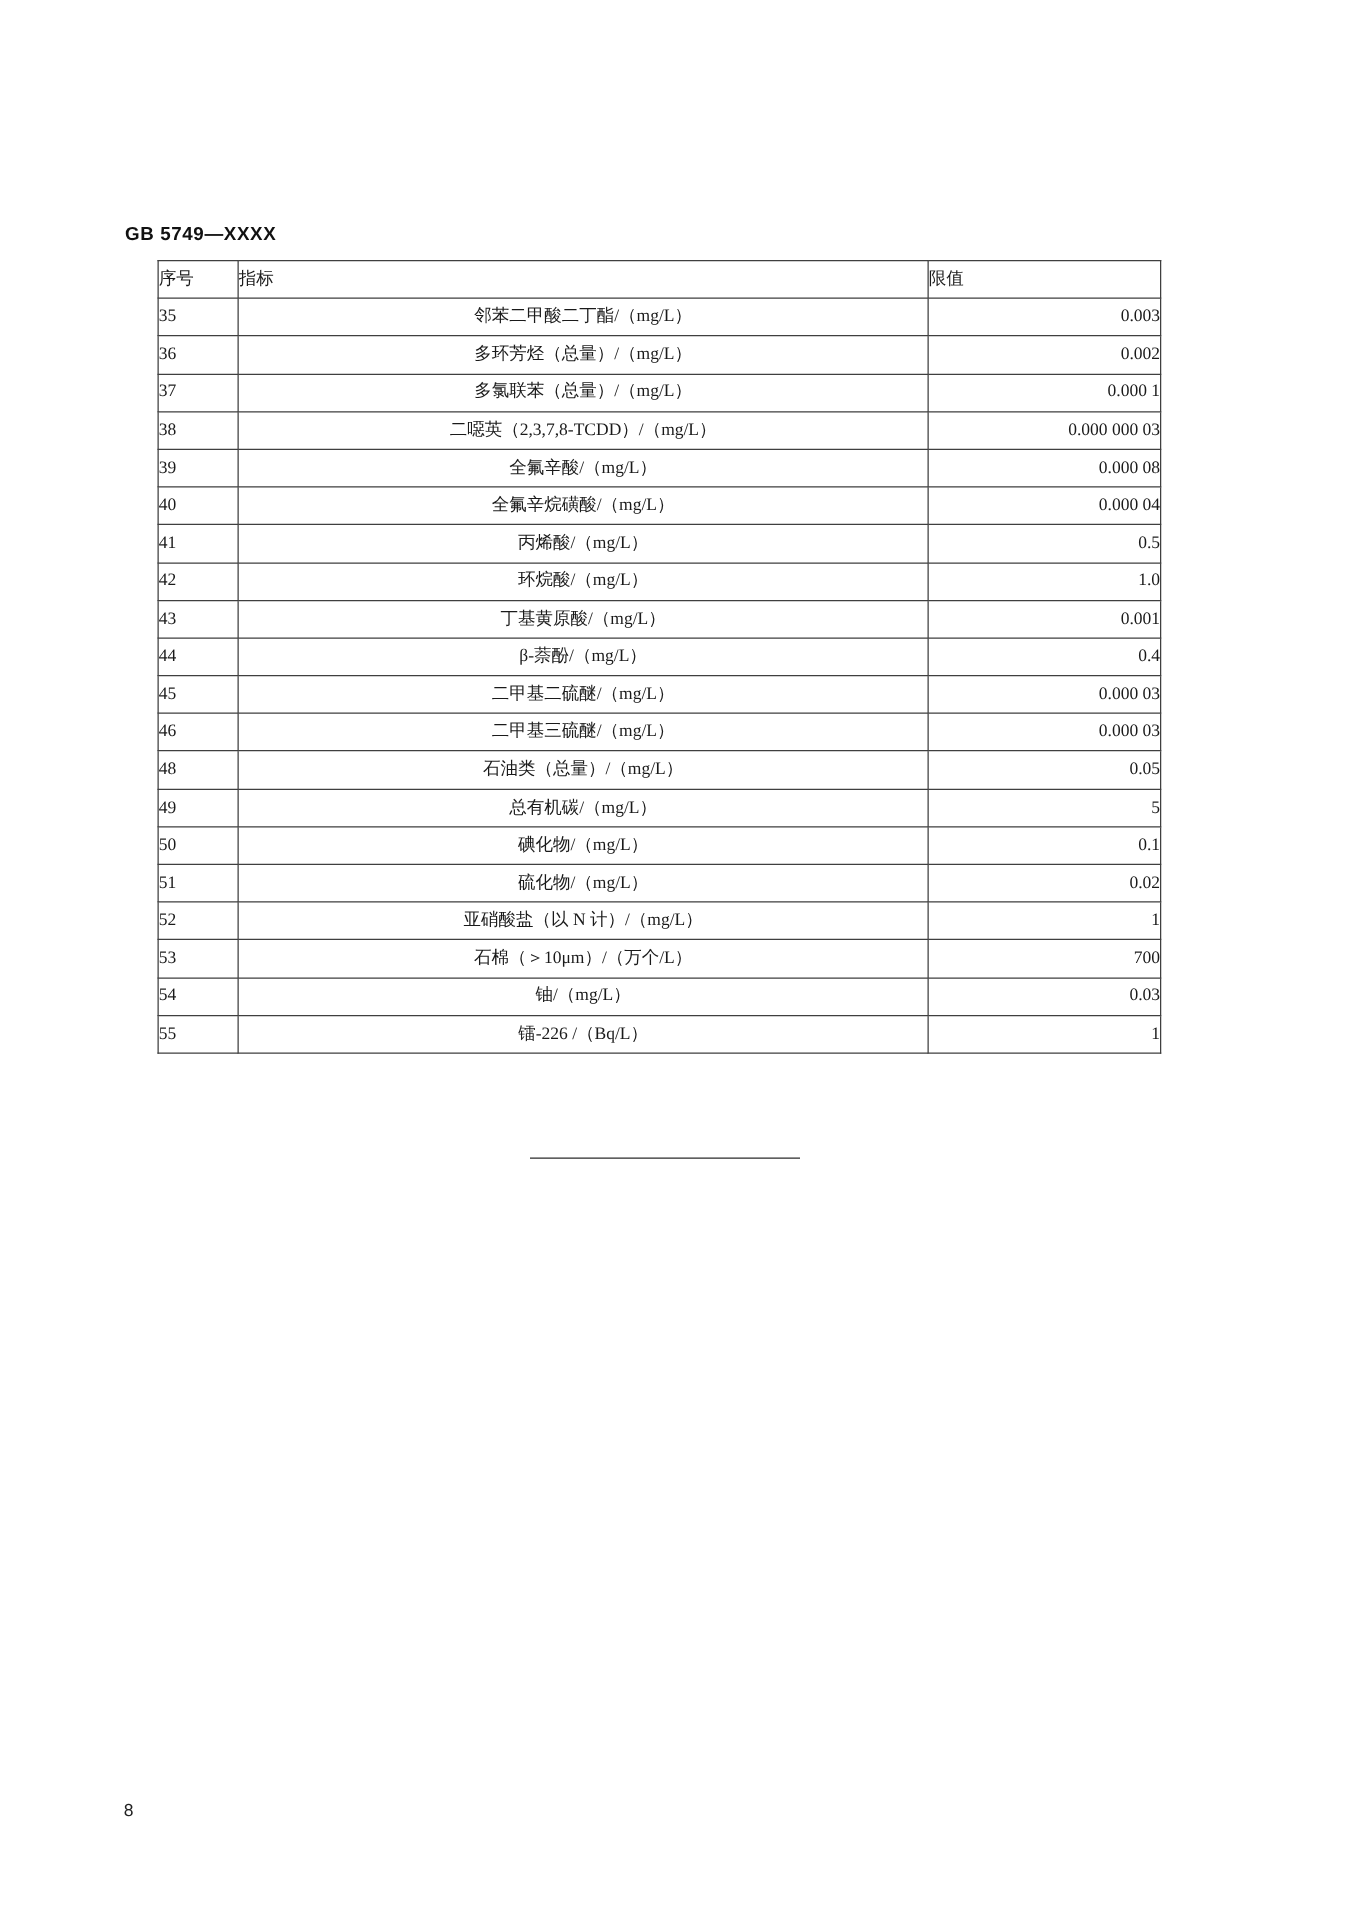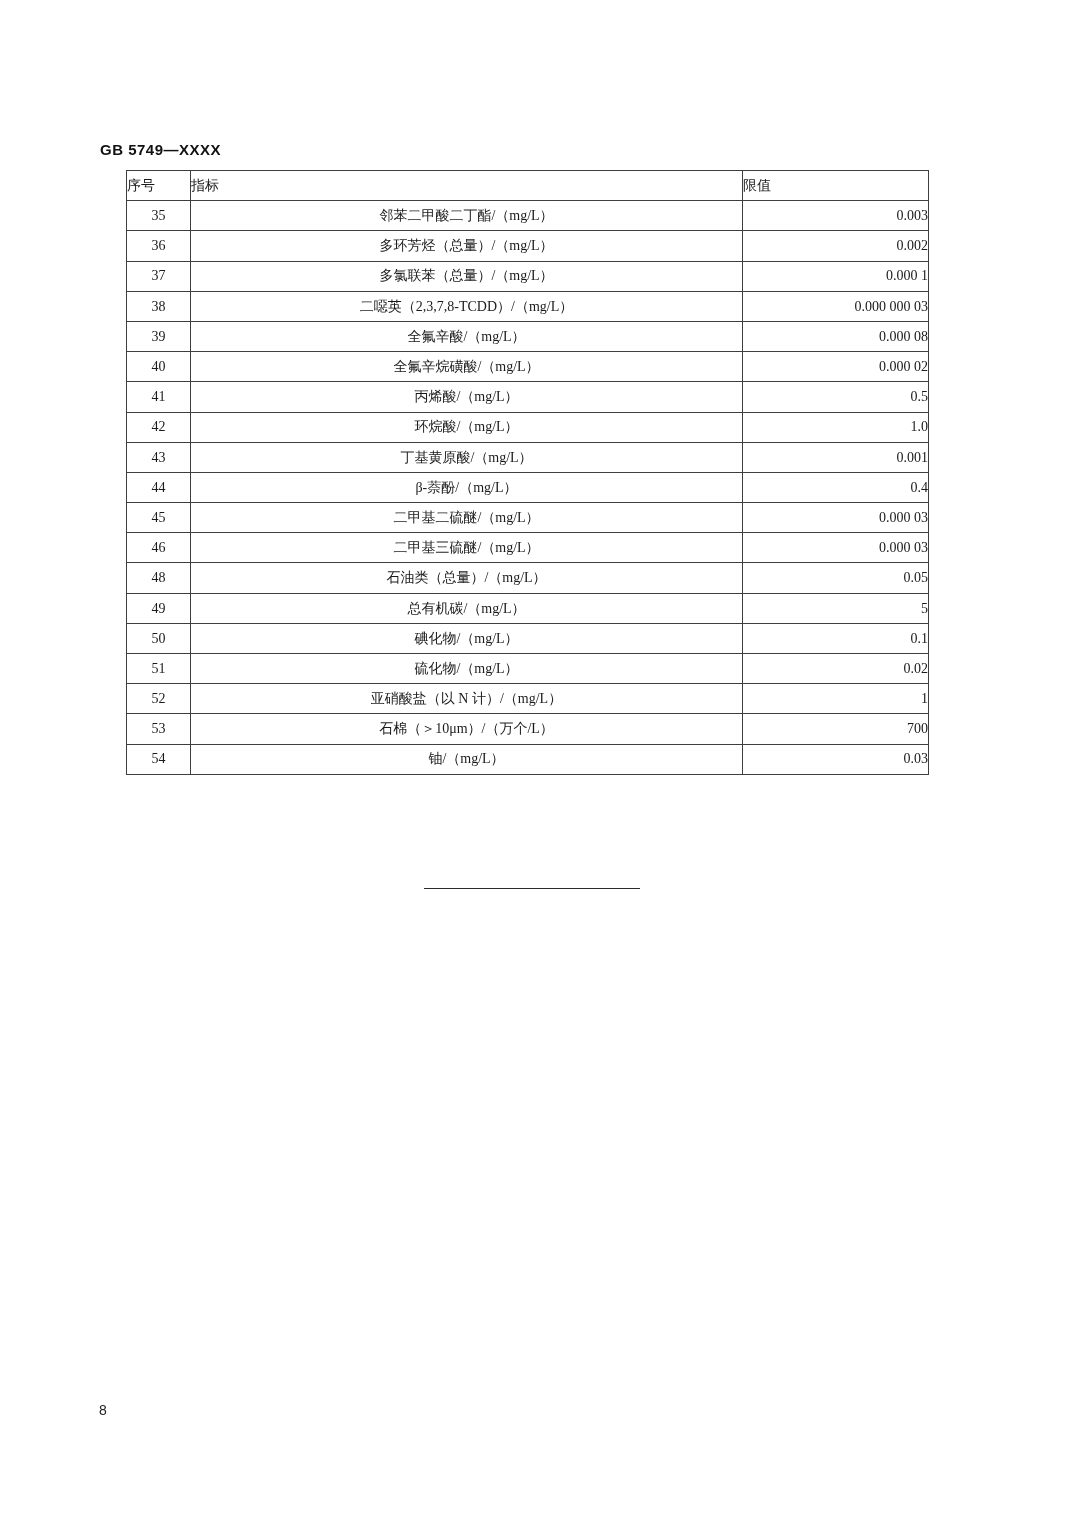--- a/index.html
+++ b/index.html
@@ -11,20 +11,21 @@
     width: 1080px;
     height: 1527px;
     position: relative;
     font-family: "Liberation Serif", serif;
     color: #1a1a1a;
     overflow: hidden;
   }
   .page {
     position: absolute;
     inset: 0;
+    margin-top: 38px;
   }
   .header-code {
     position: absolute;
     left: 100px;
     top: 141px;
     font-family: "Liberation Sans", sans-serif;
     font-weight: bold;
     font-size: 15px;
     letter-spacing: 0.5px;
     color: #111;
@@ -47,21 +48,21 @@
     line-height: 1.1;
     height: 29.2px;
     padding: 0;
     color: #1a1a1a;
   }
   col.c-no { width: 64px; }
   col.c-item { width: 552px; }
   col.c-limit { width: 186px; }
 
   .cell-no {
-    text-align: center;
+    text-align: left;
     font-family: "Liberation Serif", serif;
   }
   .cell-item {
     text-align: center;
     padding-left: 10px;
   }
   .cell-limit {
     text-align: right;
   }
   th.head {
@@ -130,21 +131,21 @@
             <td class="cell-limit num">0.000 000 03</td>
           </tr>
           <tr>
             <td class="cell-no num">39</td>
             <td class="cell-item">全氟辛酸/（mg/L）</td>
             <td class="cell-limit num">0.000 08</td>
           </tr>
           <tr>
             <td class="cell-no num">40</td>
             <td class="cell-item">全氟辛烷磺酸/（mg/L）</td>
-            <td class="cell-limit num">0.000 02</td>
+            <td class="cell-limit num">0.000 04</td>
           </tr>
           <tr>
             <td class="cell-no num">41</td>
             <td class="cell-item">丙烯酸/（mg/L）</td>
             <td class="cell-limit num">0.5</td>
           </tr>
           <tr>
             <td class="cell-no num">42</td>
             <td class="cell-item">环烷酸/（mg/L）</td>
             <td class="cell-limit num">1.0</td>
@@ -197,20 +198,25 @@
           <tr>
             <td class="cell-no num">53</td>
             <td class="cell-item">石棉（＞10μm）/（万个/L）</td>
             <td class="cell-limit num">700</td>
           </tr>
           <tr>
             <td class="cell-no num">54</td>
             <td class="cell-item">铀/（mg/L）</td>
             <td class="cell-limit num">0.03</td>
           </tr>
+          <tr>
+            <td class="cell-no num">55</td>
+            <td class="cell-item">镭-226 /（Bq/L）</td>
+            <td class="cell-limit num">1</td>
+          </tr>
         </tbody>
     </table>
   </div>
 
   <div class="footer-rule"></div>
 
   <div class="page-number">8</div>
 
 </div>
 

